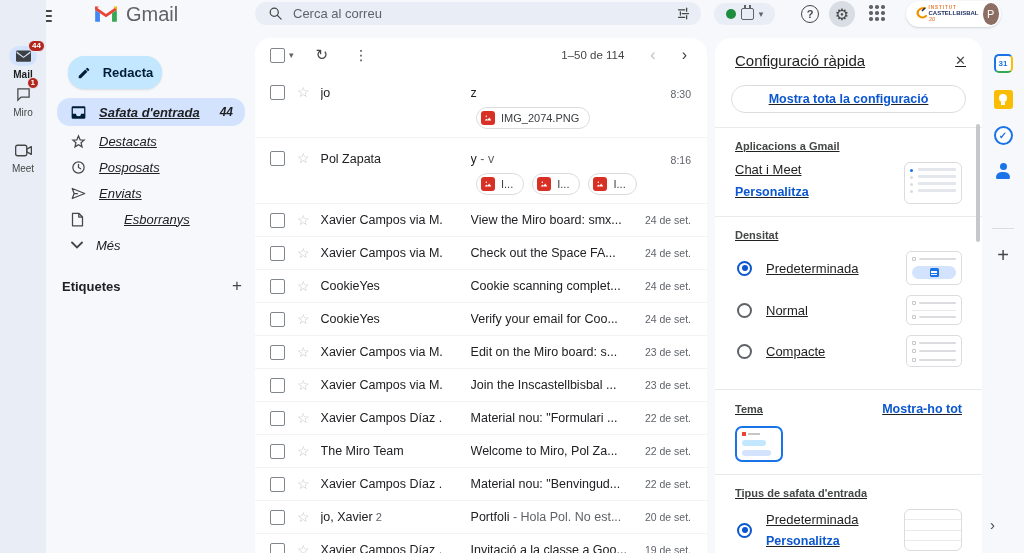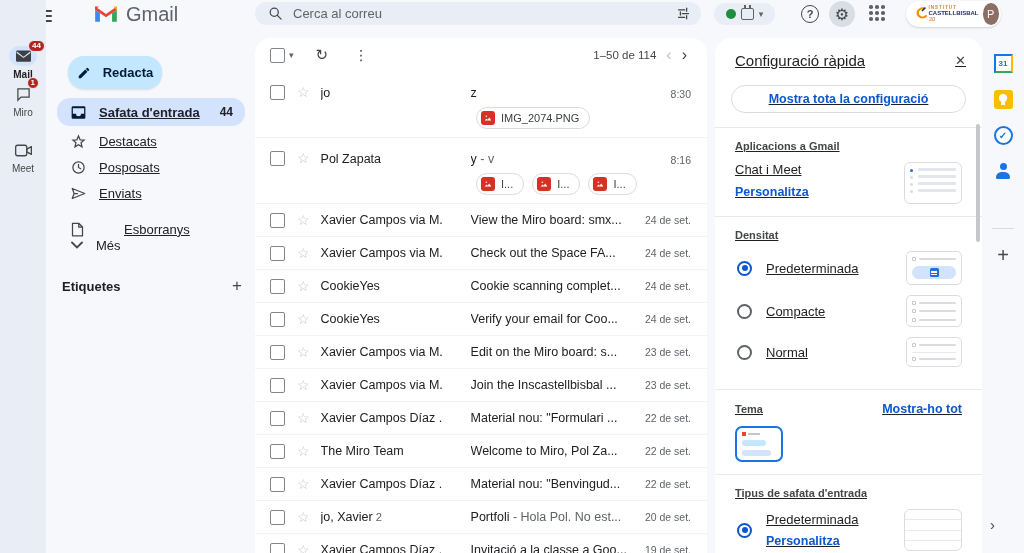--- a/index.html
+++ b/index.html
@@ -43,36 +43,36 @@
   .rail-item { position:absolute; left:0; width:46px; text-align:center; cursor:pointer; }
   .rail-pill { width:28px; height:20px; border-radius:10px; margin:0 auto; display:flex; align-items:center; justify-content:center; position:relative; }
   .rail-pill.active { background:#d3e3fd; }
   .rail-label { font-size:10px; color:#444746; margin-top:3px; }
   .rail-label.bold { font-weight:bold; color:#1f1f1f; }
   .badge { position:absolute; background:#b3261e; color:#fff; font-size:8px; font-weight:bold; border:1.5px solid #e9eef6; border-radius:7px; padding:1px 3px; line-height:1; }
 
   
   .compose-btn { left:68px; top:56px; width:94px; height:33px; background:#c2e7ff; border-radius:16px; display:flex; align-items:center; justify-content:center; gap:12px; cursor:pointer; box-shadow:0 1px 2px rgba(60,64,67,.15); }
   .compose-label { font-size:13px; font-weight:bold; color:#001d35; }
-  .nav-item { position:absolute; left:57px; width:188px; height:26px; display:flex; align-items:center; padding:0 12px 0 14px; border-radius:13px; cursor:pointer; font-size:13px; color:#202124; gap:13px; }
+  .nav-item { position:absolute; left:57px; width:188px; height:26px; display:flex; align-items:center; padding:0 12px 0 14px; border-radius:13px; cursor:pointer; font-size:13px; color:#202124; gap:13px;font-style:italic; }
   .nav-item.active { background:#d3e3fd; height:28px; font-weight:bold; }
   .nav-item .cnt { margin-left:auto; font-size:12px; font-weight:bold; }
   .nav-item .u { text-decoration:underline; }
   .labels-hdr { left:62px; top:276px; width:180px; display:flex; align-items:center; }
   .labels-title { font-size:13px; font-weight:bold; color:#202124; }
   .labels-add { margin-left:auto; font-size:17px; color:#444746; cursor:pointer; }
 
   
   .listcard { left:255px; top:38px; width:452px; height:515px; background:#fff; border-radius:16px 16px 0 0; overflow:hidden; }
   .toolbar { height:34px; display:flex; align-items:center; padding:0 20px 0 15px; }
   .cb { width:15px; height:15px; border:1.5px solid #80868b; border-radius:2px; display:inline-block; cursor:pointer; flex:none; }
   .tb-caret { font-size:9px; color:#5f6368; margin-left:4px; cursor:pointer; }
   .tb-refresh { margin-left:22px; font-size:15px; color:#444746; cursor:pointer; }
   .tb-more { margin-left:26px; font-size:14px; color:#444746; cursor:pointer; letter-spacing:0; }
-  .tb-right { margin-left:auto; display:flex; align-items:center; gap:10px; }
+  .tb-right { margin-left:auto; display:flex; align-items:center; gap:26px; }
   .tb-count { font-size:11.5px; color:#444746; }
   .pg-prev { font-size:16px; color:#bdc1c6; cursor:default; }
   .pg-next { font-size:16px; color:#3c4043; cursor:pointer; }
 
   .row { border-bottom:1px solid #f1f3f4; cursor:pointer; }
   .rowline { display:flex; align-items:center; height:32px; padding-left:15px; }
   .row.tall .rowline { height:30px; align-items:flex-end; padding-bottom:2px; }
   .star { font-size:14px; color:#c0c3c6; margin-left:12px; }
   .sender { width:150px; margin-left:11px; font-size:12.5px; color:#202124; white-space:nowrap; overflow:hidden; flex:none; }
   .scount { font-size:11px; color:#5f6368; }
@@ -132,21 +132,21 @@
   .ib-label { font-size:13px; color:#1f1f1f; }
   .ib-thumb { margin-left:auto; width:58px; height:42px; border:1px solid #dadce0; border-radius:6px; background:#fff; display:flex; flex-direction:column; }
   .ib-thumb i { flex:1; border-bottom:1px solid #e8eaed; }
   .ib-thumb i:last-child { border-bottom:none; }
 
   .scrollthumb { position:absolute; right:2px; top:86px; width:4px; height:118px; background:#c4c7cc; border-radius:2px; }
 
   
   .rightrail { left:982px; top:38px; width:42px; height:515px; background:#f6f8fc; }
   .rr-item { position:absolute; left:0; width:42px; display:flex; justify-content:center; cursor:pointer; }
-  .cal-icon { width:19px; height:19px; border-radius:0; background:#fff; border:2px solid #1a73e8; border-right-color:#fbbc04; border-bottom-color:#34a853; display:flex; align-items:center; justify-content:center; font-size:8px; font-weight:bold; color:#1a73e8; }
+  .cal-icon { width:19px; height:19px; border-radius:5px; background:#fff; border:2px solid #1a73e8; border-right-color:#fbbc04; border-bottom-color:#34a853; display:flex; align-items:center; justify-content:center; font-size:8px; font-weight:bold; color:#1a73e8; }
   .keep-icon { width:19px; height:19px; border-radius:3px; background:#fbbc04; position:relative; }
   .keep-icon:before { content:""; position:absolute; left:5.5px; top:4px; width:8px; height:8px; border-radius:50%; background:#fff; }
   .keep-icon:after { content:""; position:absolute; left:7.5px; top:12px; width:4px; height:3px; background:#fff; }
   .tasks-icon { width:19px; height:19px; border-radius:50%; border:2.5px solid #1a73e8; display:flex; align-items:center; justify-content:center; font-size:10px; font-weight:bold; color:#1a73e8; background:#fff; }
   .contacts-icon { width:19px; height:19px; position:relative; }
   .contacts-icon:before { content:""; position:absolute; left:6px; top:1px; width:7px; height:7px; border-radius:50%; background:#1a73e8; }
   .contacts-icon:after { content:""; position:absolute; left:2.5px; top:9.5px; width:14px; height:7px; border-radius:7px 7px 2px 2px; background:#1a73e8; }
   .rr-div { position:absolute; left:10px; top:190px; width:22px; height:1px; background:#dadce0; }
   .rr-plus { position:absolute; left:0; top:206px; width:42px; text-align:center; font-size:20px; color:#444746; cursor:pointer; }
   .rr-chev { position:absolute; left:8px; top:478px; font-size:15px; color:#444746; cursor:pointer; }
@@ -285,21 +285,21 @@
       <path d="M12 7v5l3.5 2" fill="none" stroke="#444746" stroke-width="2" stroke-linecap="round"></path>
     </svg>
   <span class="u">Posposats</span>
 </div>
 <div class="nav-item" style="top:180px;">
   <svg width="15" height="13" viewBox="0 0 24 20">
       <path fill="none" stroke="#444746" stroke-width="2" stroke-linejoin="round" d="M2 18l20-8L2 2l3 8zm3-8h6"></path>
     </svg>
   <span class="u">Enviats</span>
 </div>
-<div class="nav-item" style="top:216px;gap:40px;">
+<div class="nav-item" style="top:206px;gap:40px;">
   <svg width="13" height="15" viewBox="0 0 20 24">
       <path fill="none" stroke="#444746" stroke-width="2" stroke-linejoin="round" d="M2 2h10l6 6v14H2zM12 2v6h6"></path>
     </svg>
   <span class="u">Esborranys</span>
 </div>
 <div class="nav-item" style="top:232px;">
   <svg width="12" height="8" viewBox="0 0 12 8">
       <path d="M1 1.5l5 5 5-5" fill="none" stroke="#444746" stroke-width="1.8" stroke-linecap="round"></path>
     </svg>
   <span>Més</span>
@@ -527,45 +527,45 @@
               <span class="mini-sq"></span>
               <span class="mini-bar"></span>
             </span>
             <span class="bluepill">
               <span class="bluedoc"></span>
             </span>
           </span>
         </div>
         <div class="drow">
           <span class="radio"></span>
+          <span class="dlabel">Normal</span>
+          <span class="dthumb d1">
+            <span class="mini-row">
+              <span class="mini-sq"></span>
+              <span class="mini-bar"></span>
+            </span>
+            <span class="mini-hr"></span>
+            <span class="mini-row">
+              <span class="mini-sq"></span>
+              <span class="mini-bar"></span>
+            </span>
+          </span>
+        </div>
+        <div class="drow">
+          <span class="radio"></span>
           <span class="dlabel">Compacte</span>
           <span class="dthumb d2">
             <span class="mini-row">
               <span class="mini-sq"></span>
               <span class="mini-bar"></span>
             </span>
             <span class="mini-row">
               <span class="mini-sq"></span>
               <span class="mini-bar"></span>
             </span>
-            <span class="mini-row">
-              <span class="mini-sq"></span>
-              <span class="mini-bar"></span>
-            </span>
-          </span>
-        </div>
-        <div class="drow">
-          <span class="radio"></span>
-          <span class="dlabel">Normal</span>
-          <span class="dthumb d1">
-            <span class="mini-row">
-              <span class="mini-sq"></span>
-              <span class="mini-bar"></span>
-            </span>
-            <span class="mini-hr"></span>
             <span class="mini-row">
               <span class="mini-sq"></span>
               <span class="mini-bar"></span>
             </span>
           </span>
         </div>
       </div>
   </div>
   <div class="divider"></div>
 

